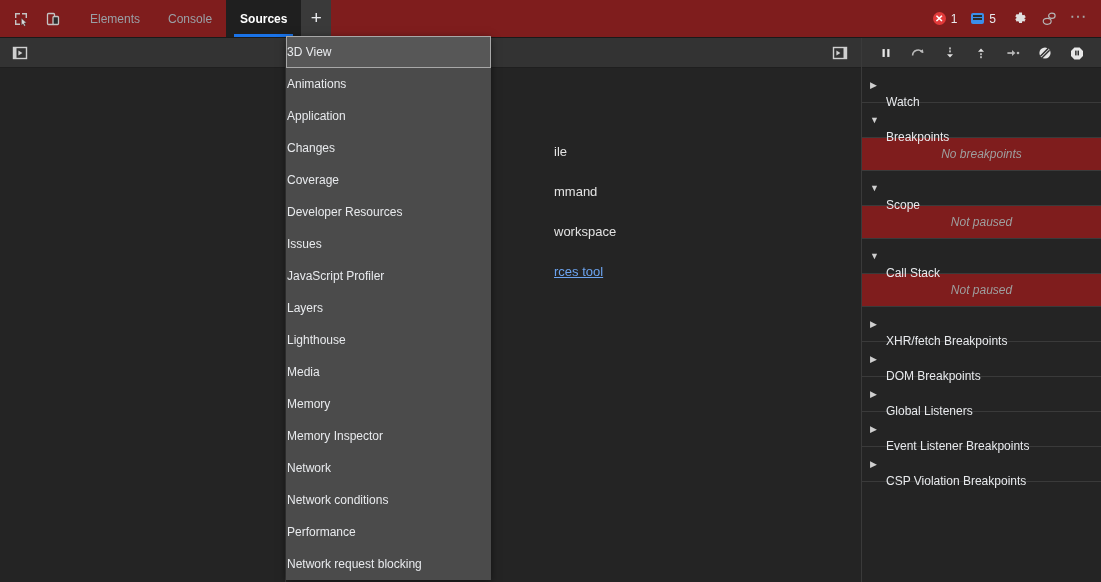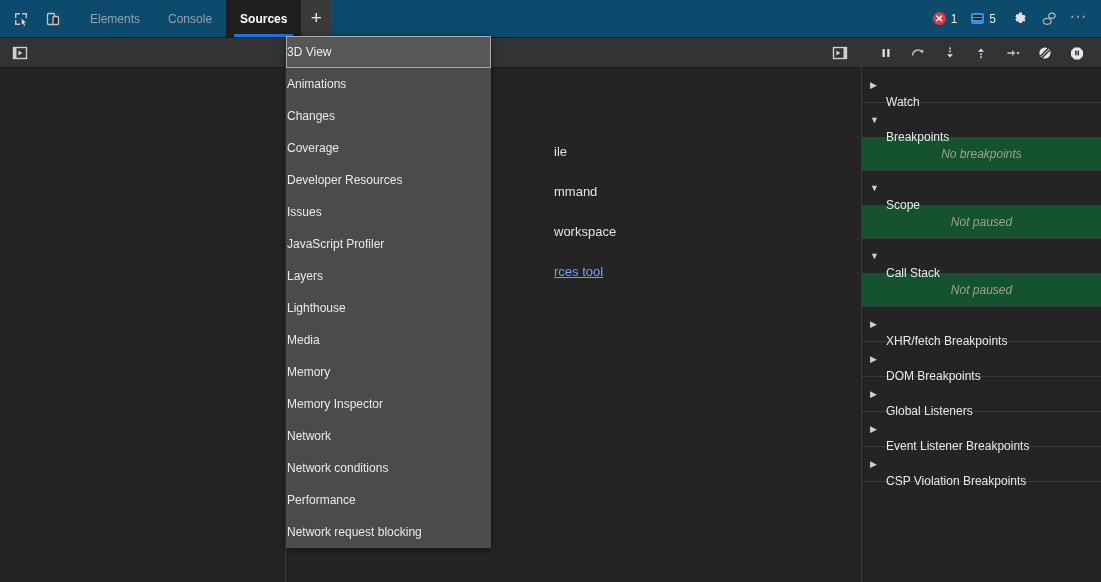--- a/index.html
+++ b/index.html
@@ -14,21 +14,21 @@
   #app {
     position: relative;
     width: 1101px; height: 582px;
     background: #242424;
   }
 
   
   .tabbar {
     position: absolute; left: 0; top: 0;
     width: 1101px; height: 38px;
-    background: #0c4a6e;
+    background: #7f1d1d;
     display: flex; align-items: stretch;
     border-bottom: 1px solid #1a1a1a;
   }
   .tb-icons { display: flex; align-items: center; padding: 0 6px 0 8px; gap: 6px; }
   .tb-icon {
     width: 26px; height: 26px;
     display: flex; align-items: center; justify-content: center;
     border-radius: 2px;
   }
   .tb-icon svg { display: block; }
@@ -167,21 +167,21 @@
   .tri {
     width: 12px; color: #cfcfcf; font-size: 9px;
     display: inline-block; margin-right: 4px;
   }
   .dbg-title { font-size: 12px; color: #e8eaed; margin-top: 33px; }
   .dbg-empty {
     height: 33px;
     display: flex; align-items: center; justify-content: center;
     font-size: 12px; font-style: italic; color: #9e9e9e;
     border-bottom: 1px solid #3a3a3a;
-    background: #14532d;
+    background: #7f1d1d;
   }
 
   
   .menu {
     position: absolute;
     left: 286px; top: 36px;
     width: 205px;
     background: #4b4b4b;
     box-shadow: 0 2px 8px rgba(0,0,0,.5);
     padding: 0;
@@ -400,20 +400,23 @@
   </div>
 
   <div class="menu">
     <div class="menu-item selected">
       <span>3D View</span>
     </div>
     <div class="menu-item">
       <span>Animations</span>
     </div>
     <div class="menu-item">
+      <span>Application</span>
+    </div>
+    <div class="menu-item">
       <span>Changes</span>
     </div>
     <div class="menu-item">
       <span>Coverage</span>
     </div>
     <div class="menu-item">
       <span>Developer Resources</span>
     </div>
     <div class="menu-item">
       <span>Issues</span>

